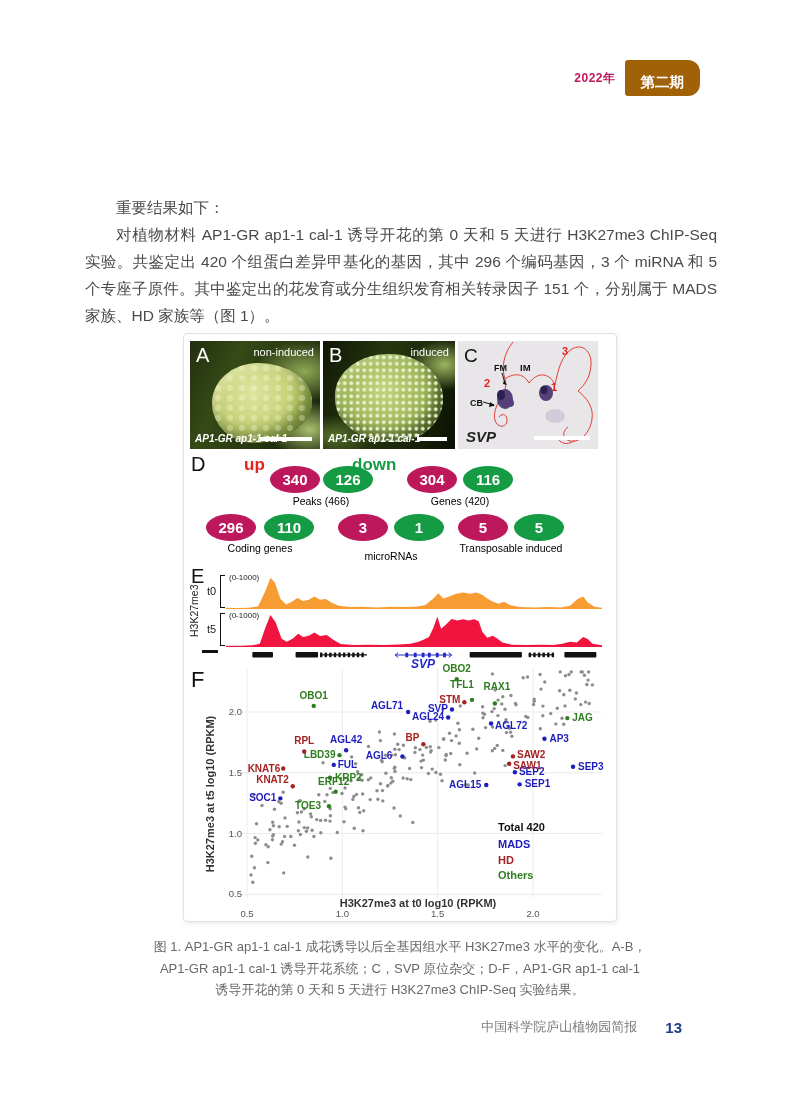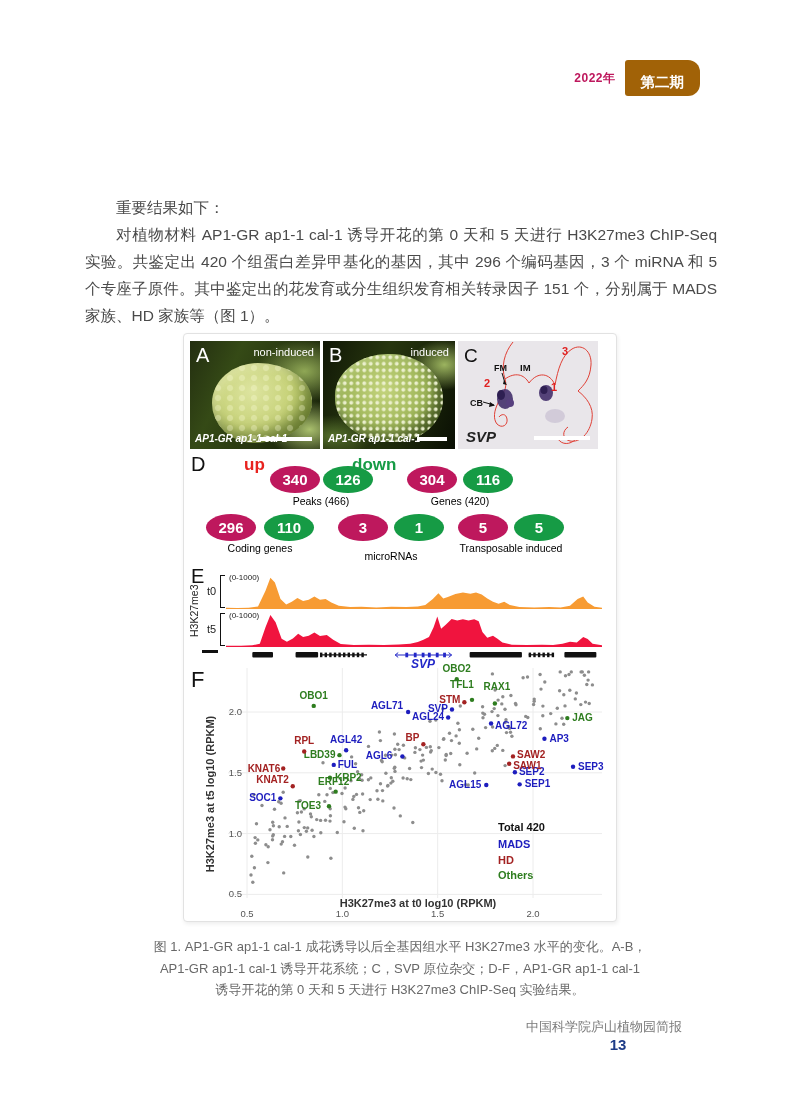--- a/index.html
+++ b/index.html
@@ -69,21 +69,21 @@
   .tlab { position:absolute; font-size:11px; color:#222; }
   .bracket { position:absolute; width:5px; border-left:1.5px solid #111;
              border-top:1.5px solid #111; border-bottom:1.5px solid #111; }
   .scaleline { position:absolute; background:#111; }
   .svplab { position:absolute; font-size:12px; font-style:italic; font-weight:bold;
             color:#2227c8; text-align:center; }
 
   
   .caption { position:absolute; top:936px; left:100px; width:600px; text-align:center;
              font-size:13px; line-height:21.5px; color:#686868; }
-  .footer { position:absolute; top:1018px; right:118px; display:flex; align-items:center;flex-direction:column; }
+  .footer { position:absolute; top:1018px; right:118px; display:flex; align-items:center; }
   .ftext { font-size:13px; color:#7a7a7a; }
   .fnum { font-size:15px; font-weight:bold; color:#1e3c87; margin-left:28px; }
 
   svg text { font-family:"Liberation Sans", sans-serif; }
 </style>
 </head>
 <body>
 
 <div class="page">
 

